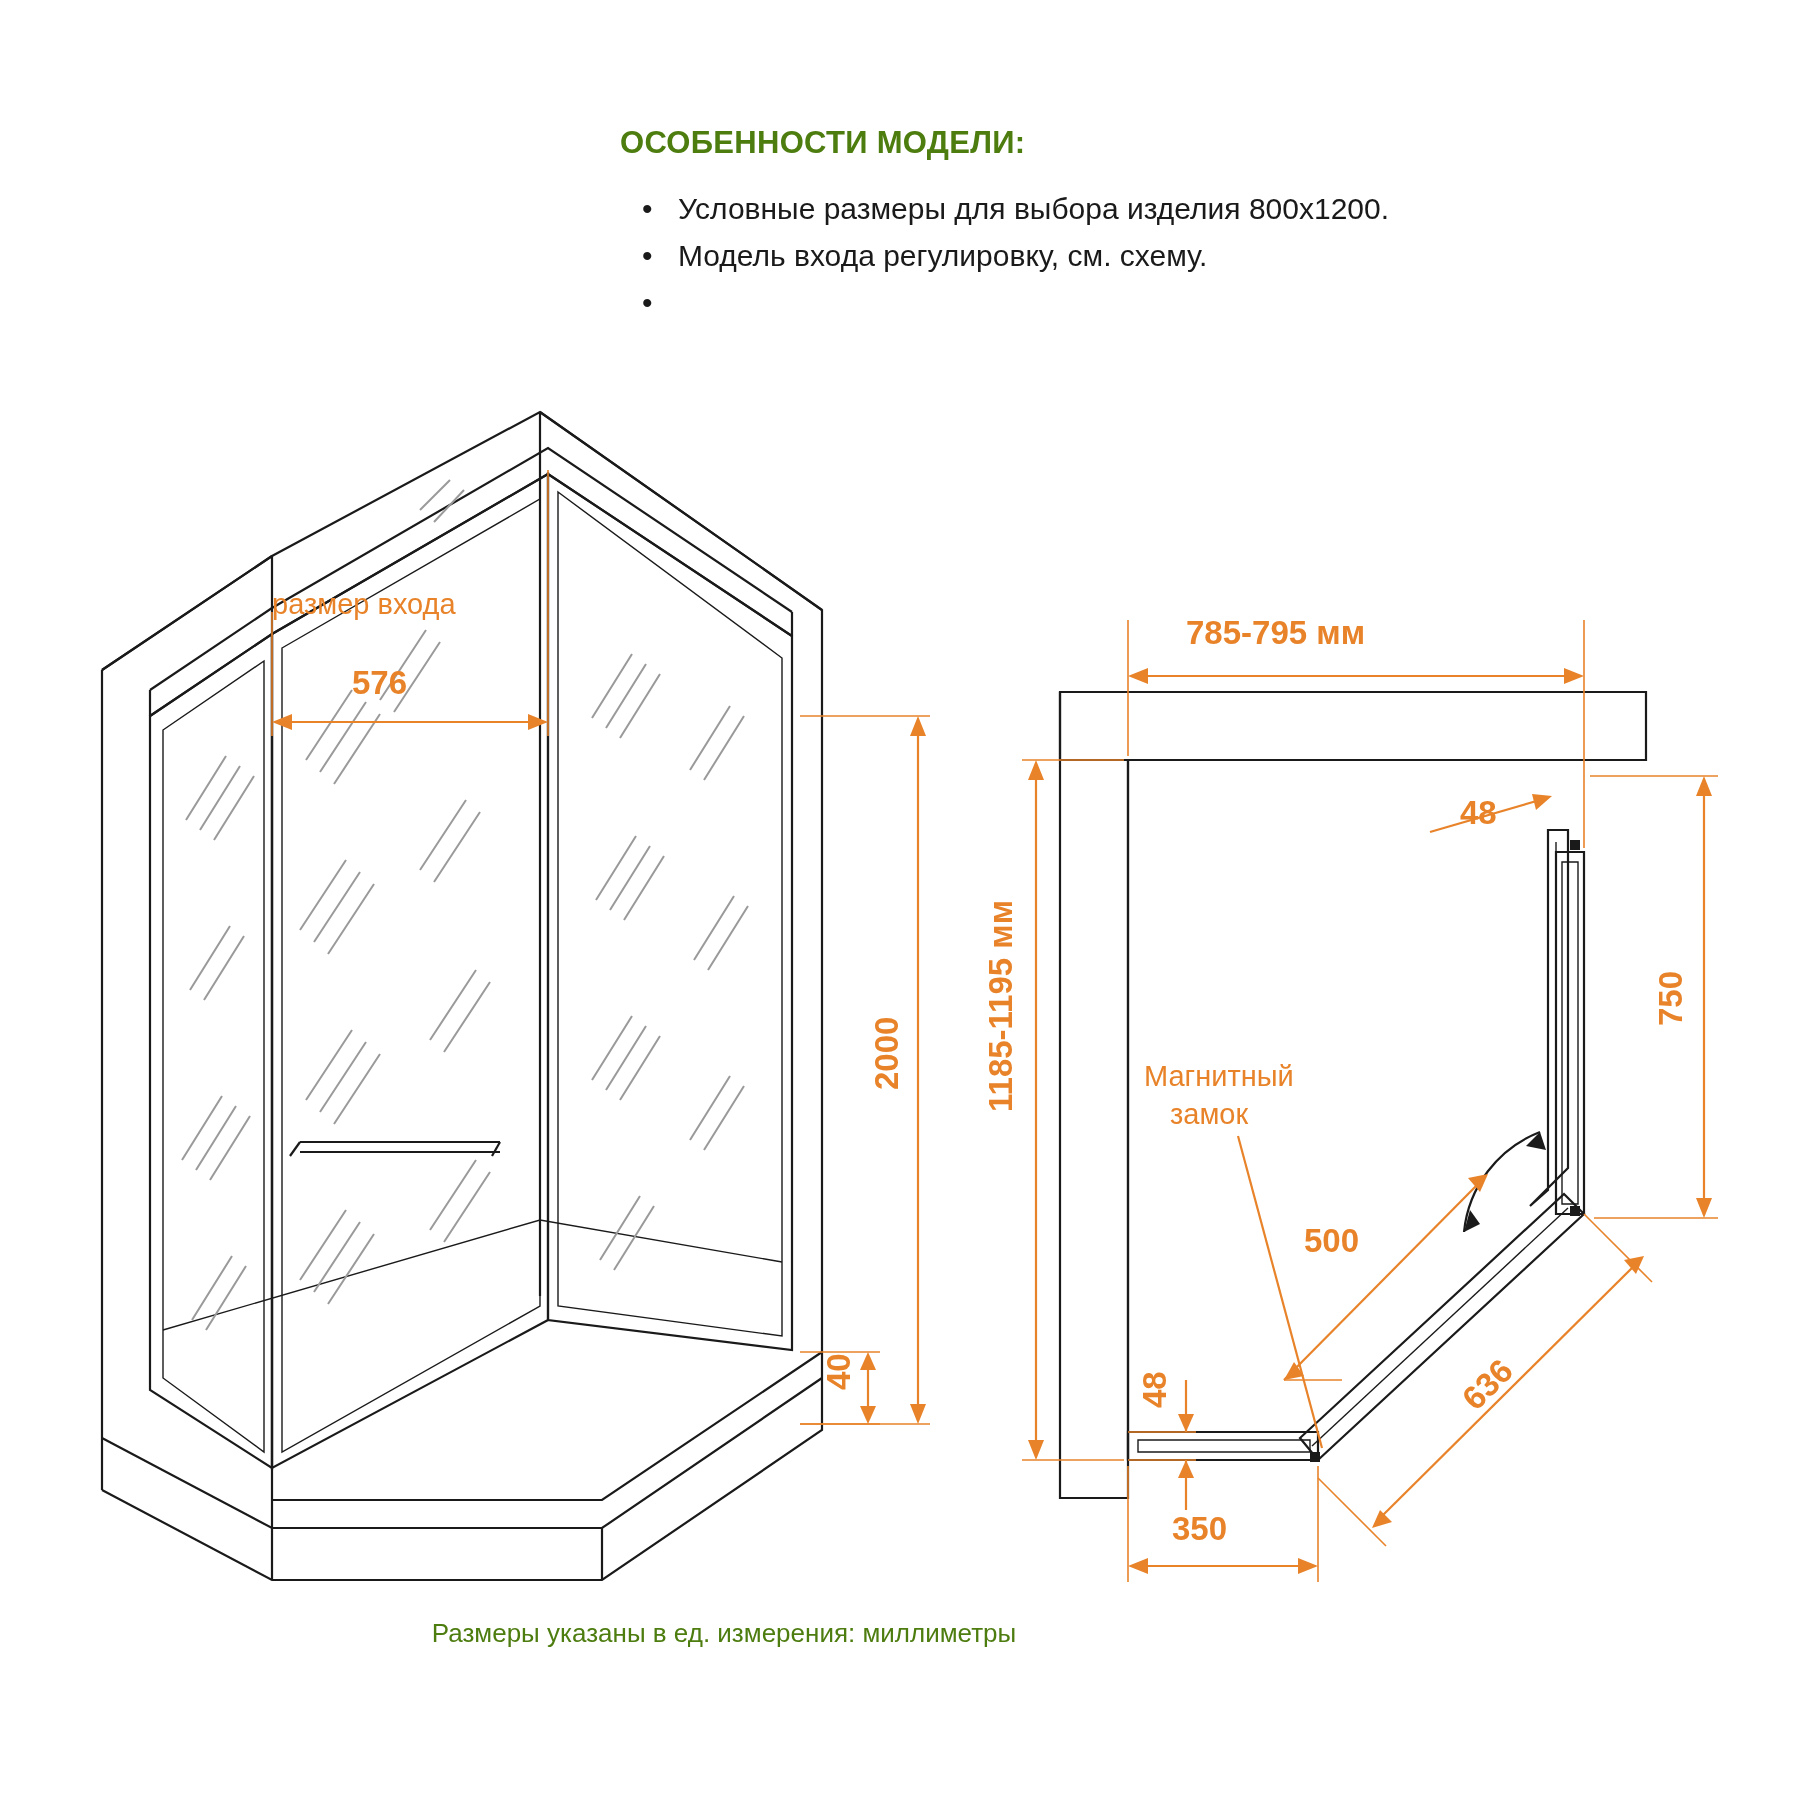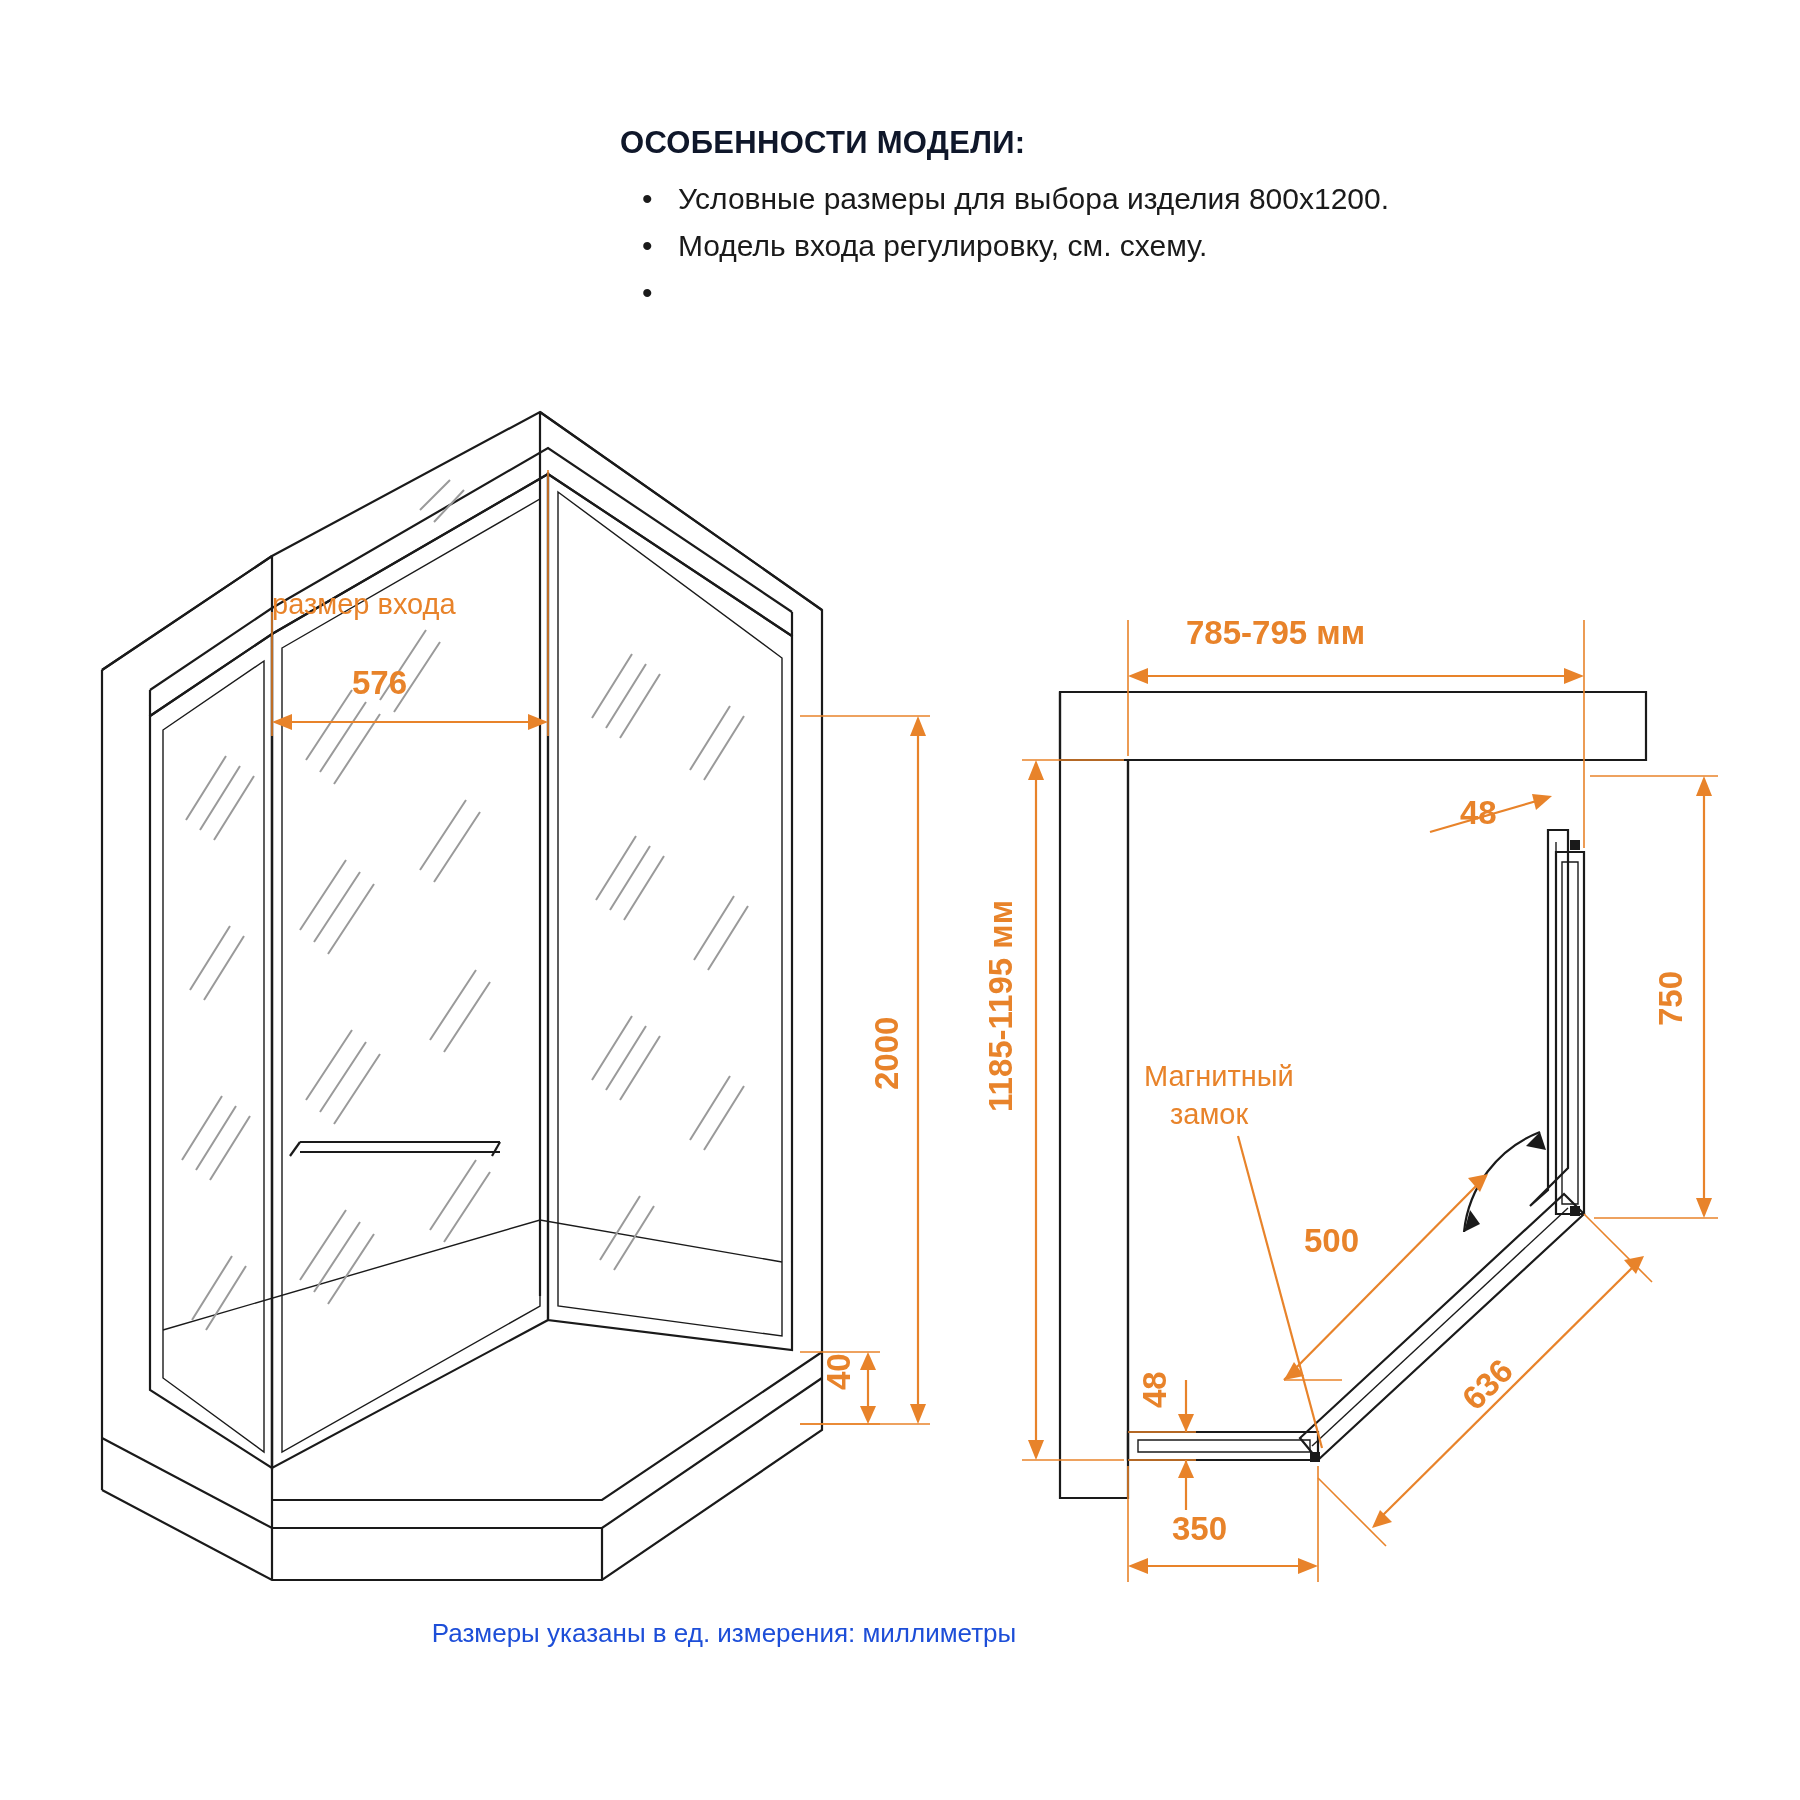--- a/index.html
+++ b/index.html
@@ -23,23 +23,23 @@
   
   .features {
     position: absolute;
     left: 620px;
     top: 125px;
     width: 1060px;
   }
   .features-title {
     font-size: 31px;
     font-weight: bold;
-    color: #0f172a;
+    color: #4d7c0f;
     letter-spacing: 0.3px;
-    margin: 0 0 14px 0;
+    margin: 0 0 24px 0;
   }
   .features-list {
     list-style: none;
     margin: 0;
     padding: 0;
   }
   .features-list li {
     position: relative;
     font-size: 30px;
     line-height: 47px;
@@ -57,21 +57,21 @@
   }
 
   
   .footnote {
     position: absolute;
     left: 0;
     top: 1618px;
     width: 1448px;
     text-align: center;
     font-size: 26px;
-    color: #1d4ed8;
+    color: #4d7c0f;
   }
 
   
   svg.draw {
     position: absolute;
     left: 0;
     top: 0;
     width: 1800px;
     height: 1800px;
     pointer-events: none;

